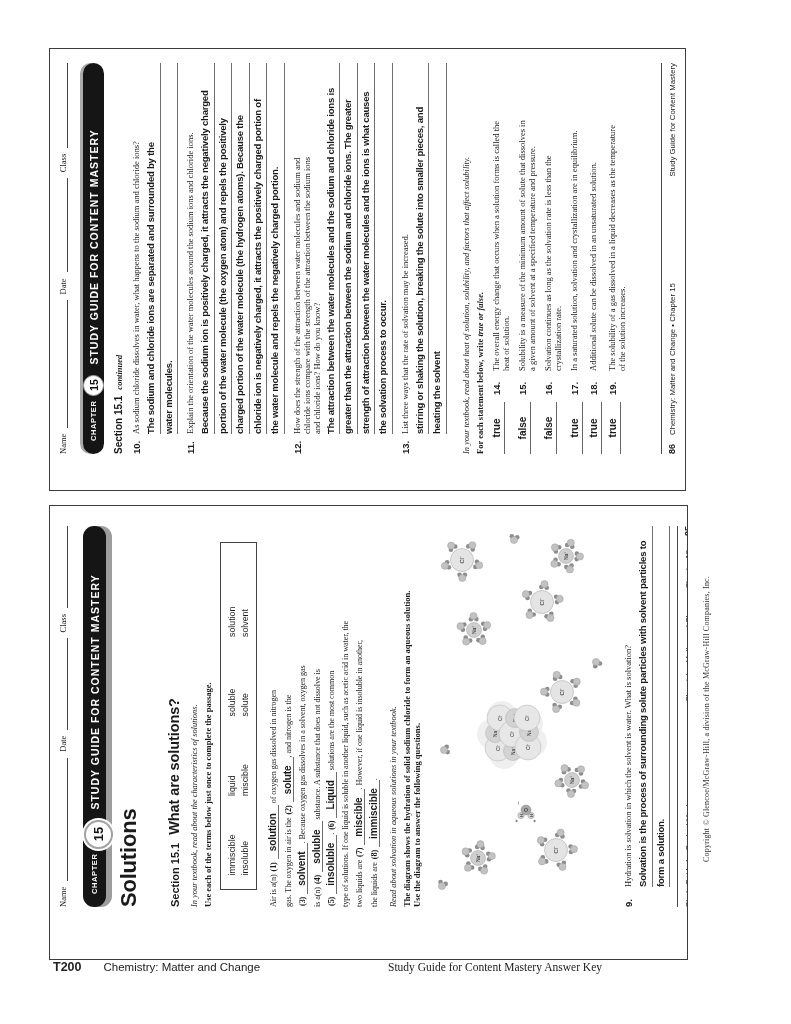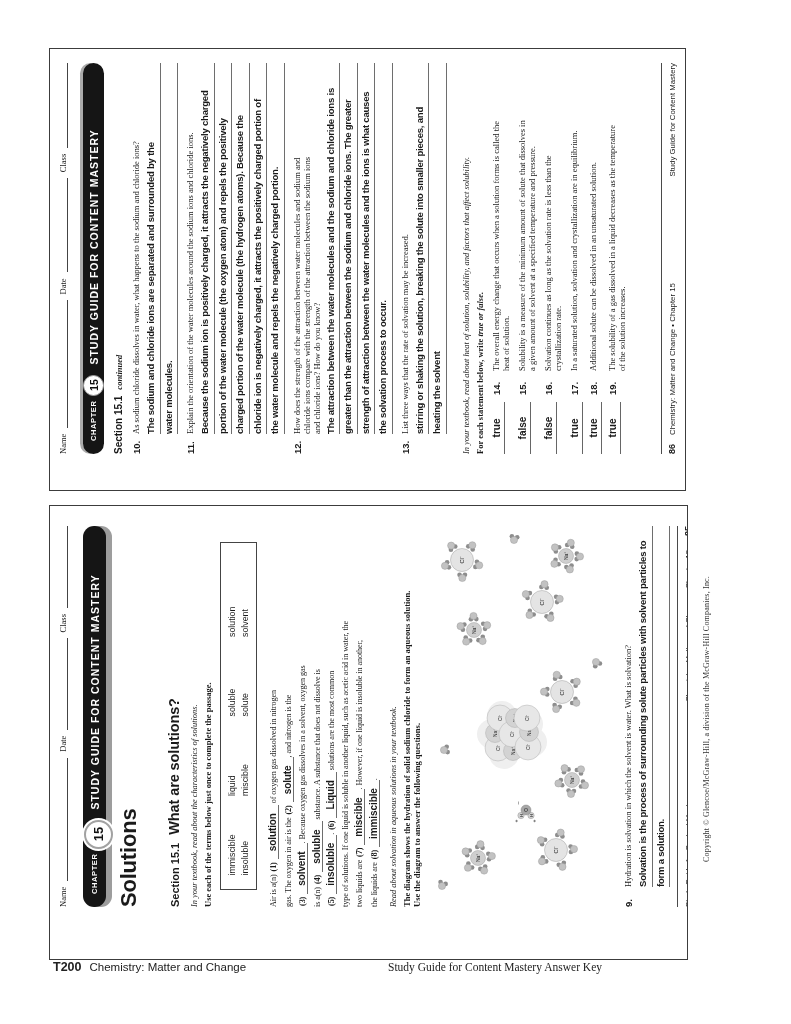--- a/index.html
+++ b/index.html
@@ -77,21 +77,21 @@
   .page-footer .gap{margin-left:9px;}
   .page-footer .right{margin-left:auto;}
   .page-footer .pn-right{font-weight:700;font-size:9px;margin-left:14px;}
 
   .copyright-rot{position:absolute;left:702px;top:540px;width:322px;transform-origin:0 0;
       transform:rotate(-90deg) translateX(-322px);font-family:"Liberation Serif",serif;
       font-size:8px;color:#333;letter-spacing:.2px;white-space:nowrap;}
   .sheet-footer{position:absolute;left:0;top:960px;width:702px;box-sizing:border-box;
       padding:0 100px 0 53px;display:flex;align-items:baseline;font-size:11.5px;color:#222;}
   .sheet-footer .code{font-weight:700;font-size:12.5px;}
-  .sheet-footer .book{margin-left:8px;}
+  .sheet-footer .book{margin-left:22px;}
   .sheet-footer .right{margin-left:auto;font-family:Liberation Serif, serif;}
 </style>
 </head>
 <body>
 
 <div class="page-box top">
   <div class="rot p86">
     <div class="inner">
 
       <div class="nd-row">

